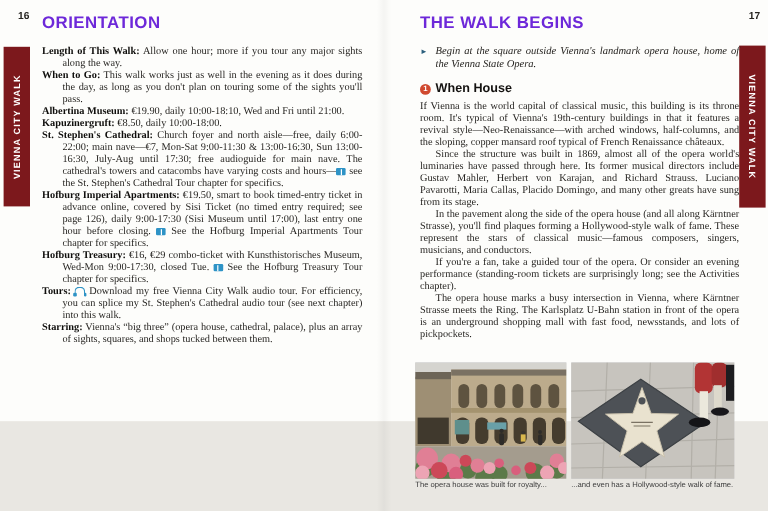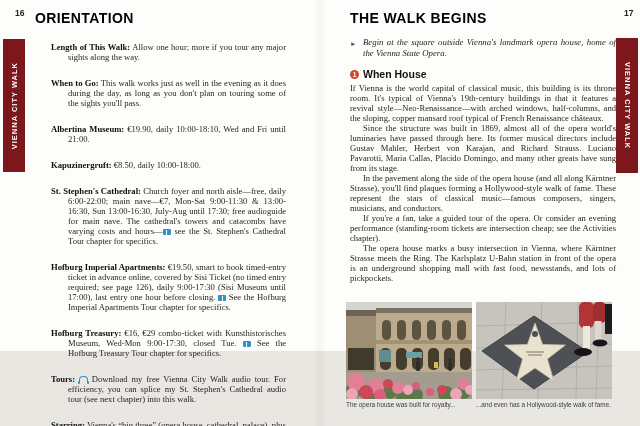--- a/index.html
+++ b/index.html
@@ -11,22 +11,22 @@
   .pn-left{left:15px;}
   .pn-right{left:624px;}
   .tab{position:absolute;background:#7c181c;display:flex;align-items:center;justify-content:center;}
   .tab-left{left:3px;top:39px;width:22px;height:133px;}
   .tab-right{left:616px;top:38px;width:22px;height:135px;}
   .tab span{writing-mode:vertical-rl;color:#fff;font:bold 7.5px "Liberation Sans",sans-serif;letter-spacing:1px;white-space:nowrap;}
   .tab-left span{transform:rotate(180deg);}
   .col{position:absolute;top:10px;}
   .col-left{left:35px;width:267px;}
   .col-right{left:350px;width:266px;}
-  h1.bighead{margin:0 0 11px 0;font:bold 14px "Liberation Sans",sans-serif;color:#000000;letter-spacing:0.4px;}
-  .entry{margin:16px;padding-left:17px;text-indent:-17px;text-align:justify;font-size:8.6px;line-height:10px;color:#211f1c;}
+  h1.bighead{margin:0 0 11px 0;font:bold 14px "Liberation Sans",sans-serif;color:#6d28d9;letter-spacing:0.4px;}
+  .entry{margin:0;padding-left:17px;text-indent:-17px;text-align:justify;font-size:8.6px;line-height:10px;color:#211f1c;}
   .lbl{font-weight:bold;color:#0f0e0c;}
   .ic-book{display:inline-block;width:8px;height:6px;background:#2e93c6;border-radius:1px;position:relative;vertical-align:-1px;text-indent:0;}
   .ic-book::after{content:"";position:absolute;left:3.5px;top:0.5px;width:1px;height:5px;background:#fff;}
   .ic-phones{display:inline-block;width:7px;height:6px;border:1.6px solid #2e93c6;border-bottom:none;border-radius:4px 4px 0 0;position:relative;vertical-align:-1px;text-indent:0;}
   .ic-phones::before,.ic-phones::after{content:"";position:absolute;bottom:-1px;width:2.2px;height:3.5px;background:#2e93c6;border-radius:1px;}
   .ic-phones::before{left:-1.8px;}
   .ic-phones::after{right:-1.8px;}
   .note{position:relative;margin:8px 0 10px 0;padding-left:13px;font-style:italic;font-size:8.8px;line-height:10.5px;color:#211f1c;text-align:justify;}
   .note .bullet{position:absolute;left:0;top:1.5px;font-style:normal;font-size:6.5px;color:#2c5f7d;}
   .sechead{display:flex;align-items:center;gap:4px;margin:3px 0 3px 0;}
@@ -81,21 +81,21 @@
     <p class="note"><span class="bullet">►</span><span>Begin at the square outside Vienna's landmark opera house, home of the Vienna State Opera.</span></p>
 
     <div class="sechead">
       <span class="marker">1</span>
       <span class="sectitle">When House</span>
     </div>
 
     <p class="para">If Vienna is the world capital of classical music, this building is its throne room. It's typical of Vienna's 19th-century buildings in that it features a revival style—Neo-Renaissance—with arched windows, half-columns, and the sloping, copper mansard roof typical of French Renaissance châteaux.</p>
     <p class="para indent">Since the structure was built in 1869, almost all of the opera world's luminaries have passed through here. Its former musical directors include Gustav Mahler, Herbert von Karajan, and Richard Strauss. Luciano Pavarotti, Maria Callas, Placido Domingo, and many other greats have sung from its stage.</p>
     <p class="para indent">In the pavement along the side of the opera house (and all along Kärntner Strasse), you'll find plaques forming a Hollywood-style walk of fame. These represent the stars of classical music—famous composers, singers, musicians, and conductors.</p>
-    <p class="para indent">If you're a fan, take a guided tour of the opera. Or consider an evening performance (standing-room tickets are intersection cheap; see the Activities chapter).</p>
+    <p class="para indent">If you're a fan, take a guided tour of the opera. Or consider an evening performance (standing-room tickets are surprisingly long; see the Activities chapter).</p>
     <p class="para indent">The opera house marks a busy intersection in Vienna, where Kärntner Strasse meets the Ring. The Karlsplatz U-Bahn station in front of the opera is an underground shopping mall with fast food, newsstands, and lots of pickpockets.</p>
   </div>
 
   <div class="photo-block">
     <div class="photo-row">
       <svg class="photo ph-l" viewBox="0 0 126 97" preserveAspectRatio="none">
         <rect width="126" height="97" fill="#d5d4cf"></rect>
         <rect x="0" y="12" width="30" height="58" fill="#9e8f74"></rect>
         <rect x="0" y="8" width="30" height="6" fill="#6c6456"></rect>
         <rect x="2" y="46" width="26" height="22" fill="#40392d"></rect>

